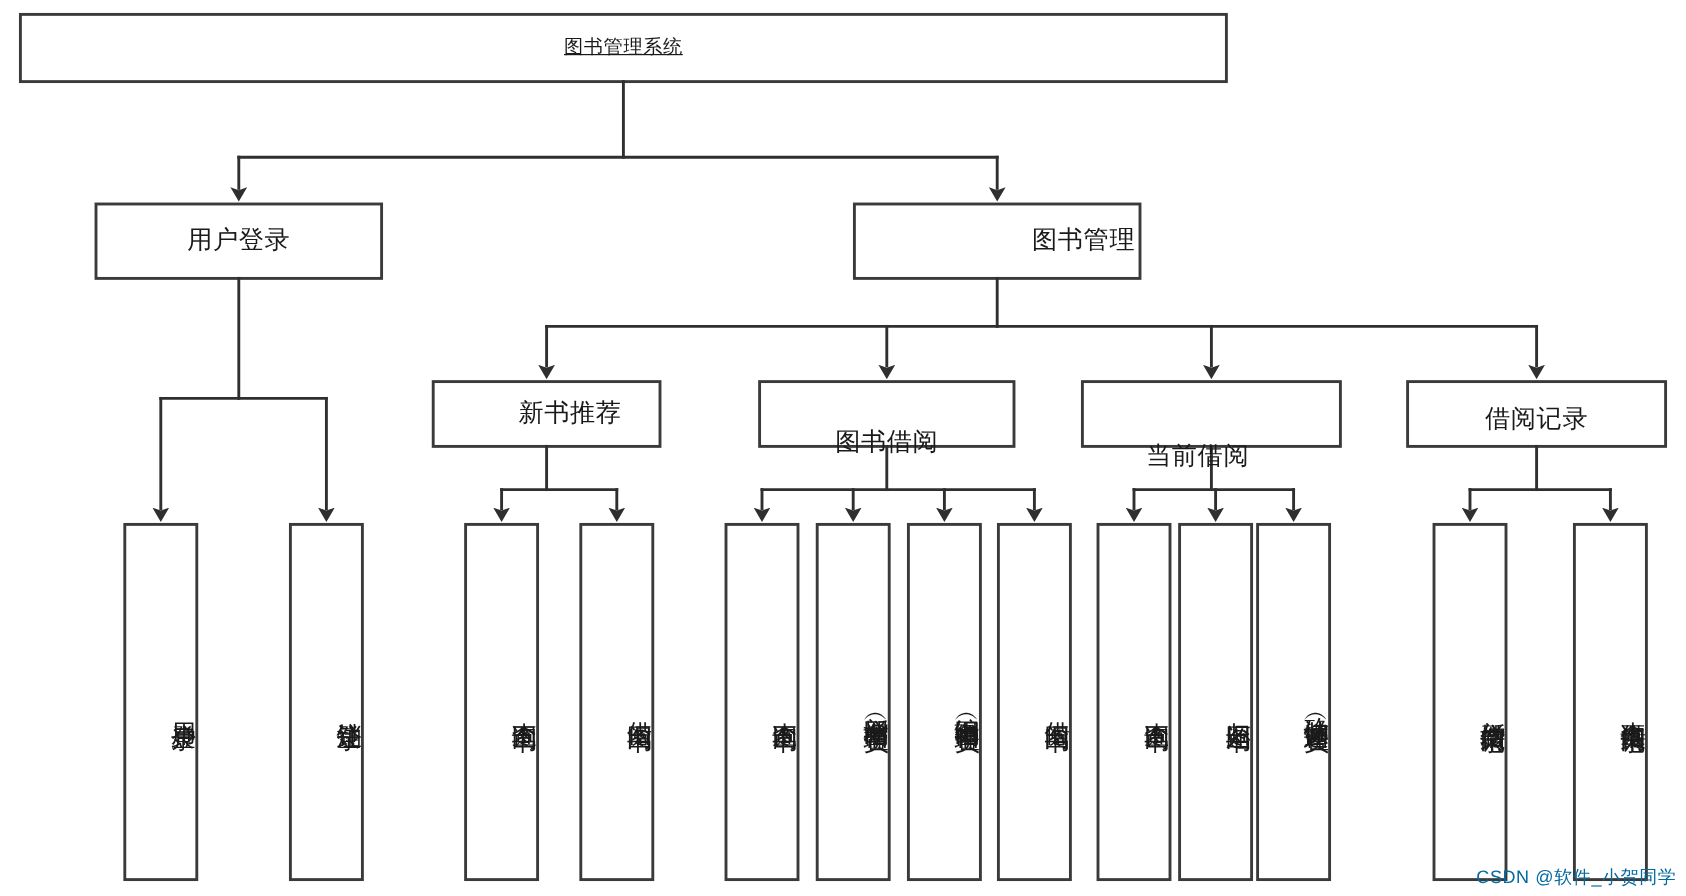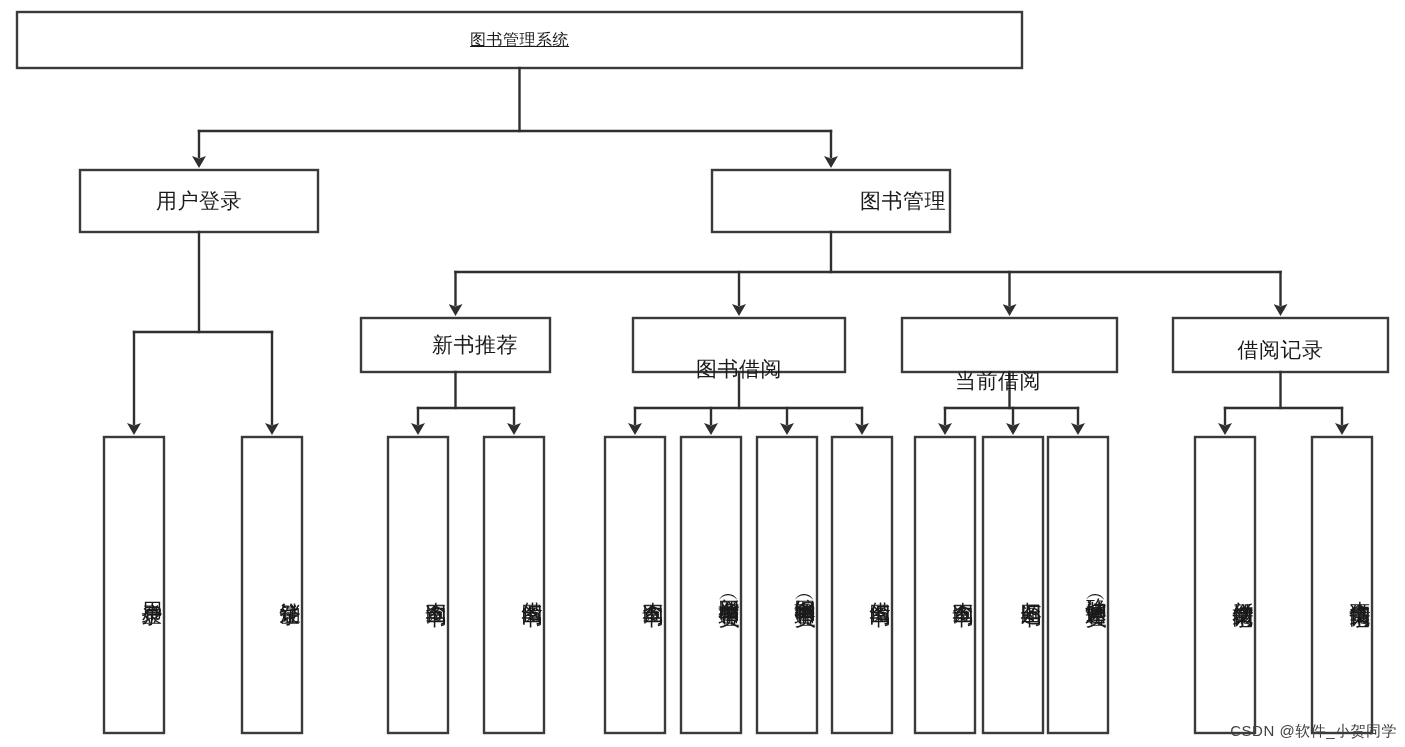--- a/index.html
+++ b/index.html
@@ -70,21 +70,21 @@
     align-items: flex-start;
     justify-content: center;
     padding-top: 6px;
     white-space: nowrap;
   }
   .watermark {
     position: absolute;
     right: 8px;
     bottom: 6px;
     font-size: 15px;
-    color: #404040;
+    color: #0369a1;
     font-family: "Liberation Sans", "DejaVu Sans", sans-serif;
     letter-spacing: 0.5px;
     white-space: nowrap;
   }
 </style>
 </head>
 <body>
 
 <div id="diagram-root">
 

